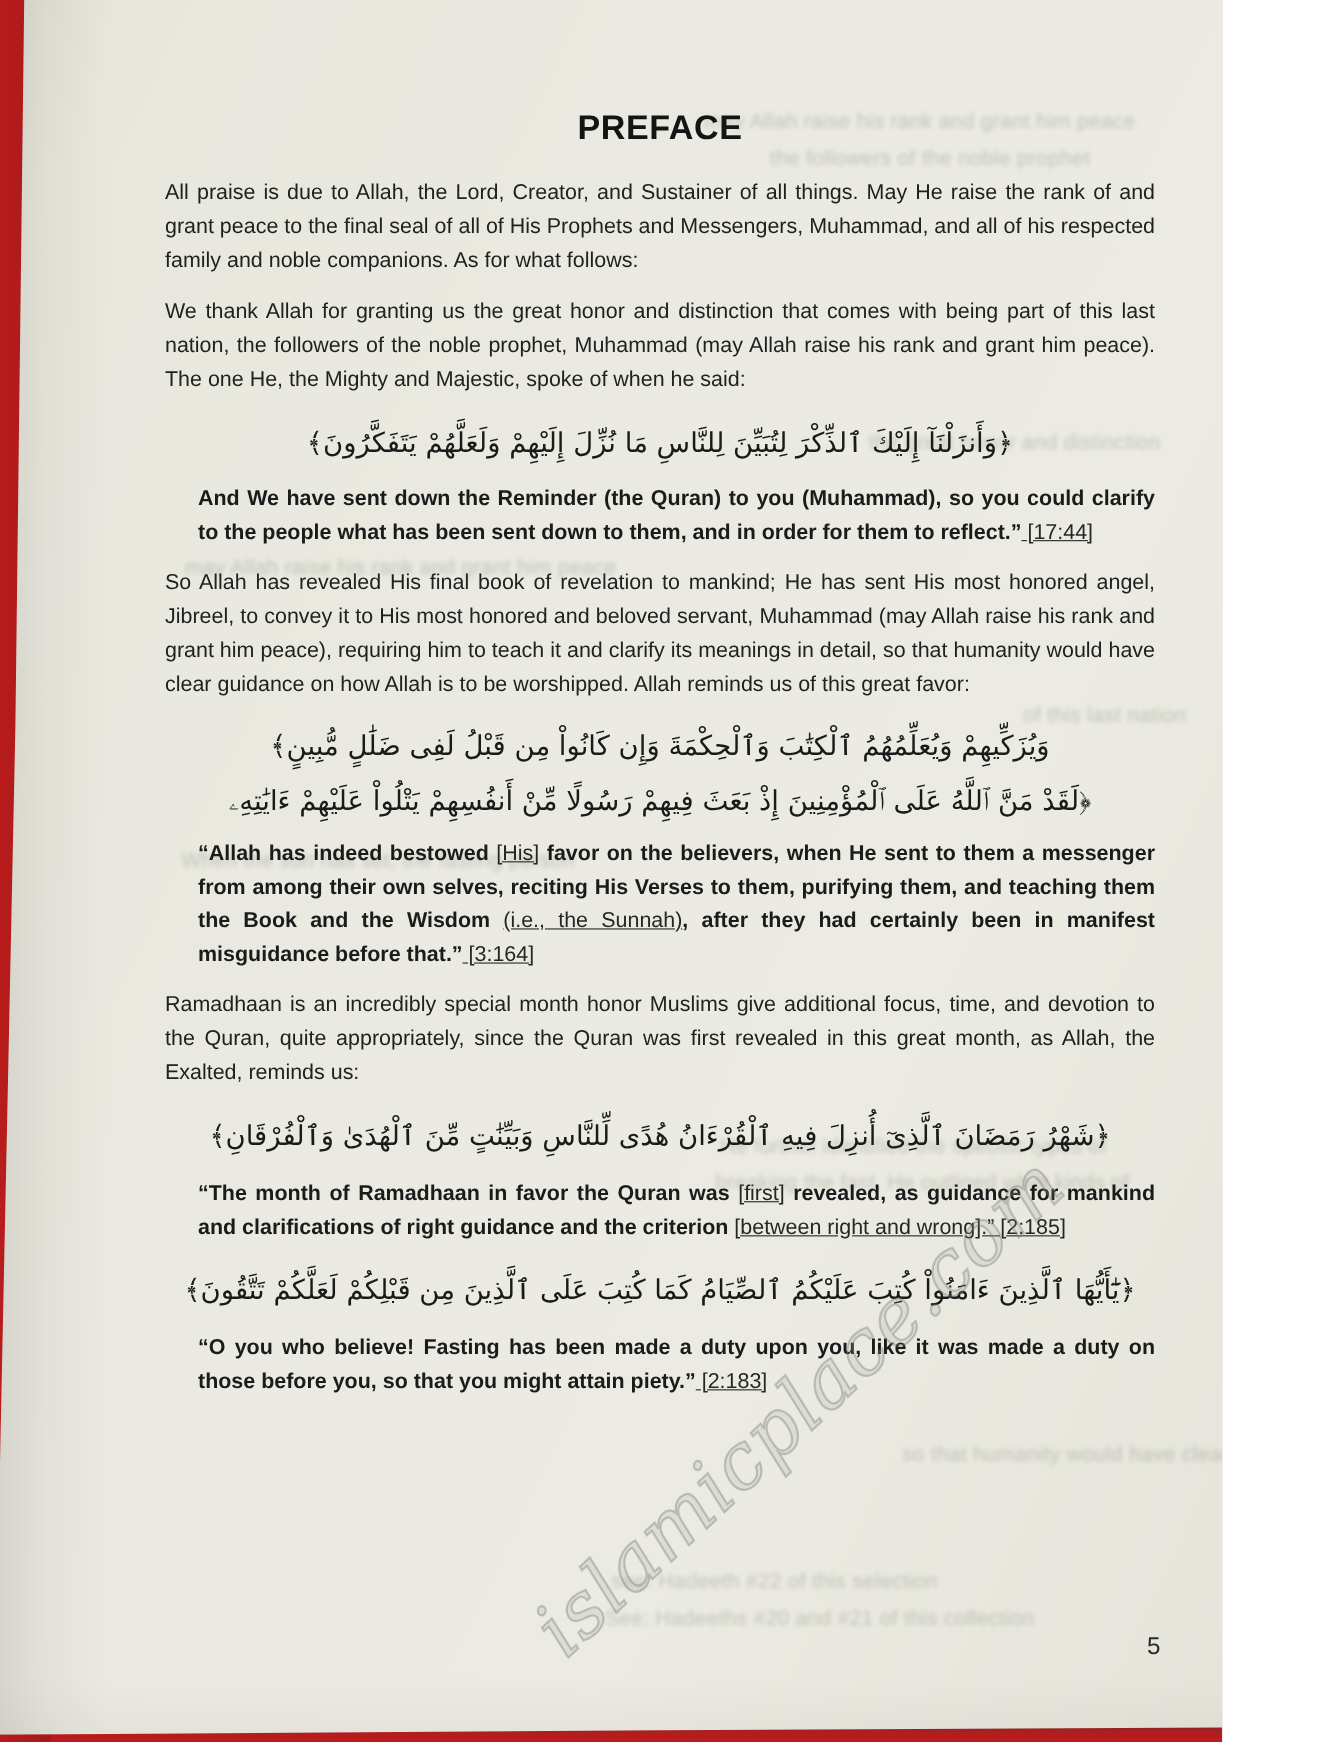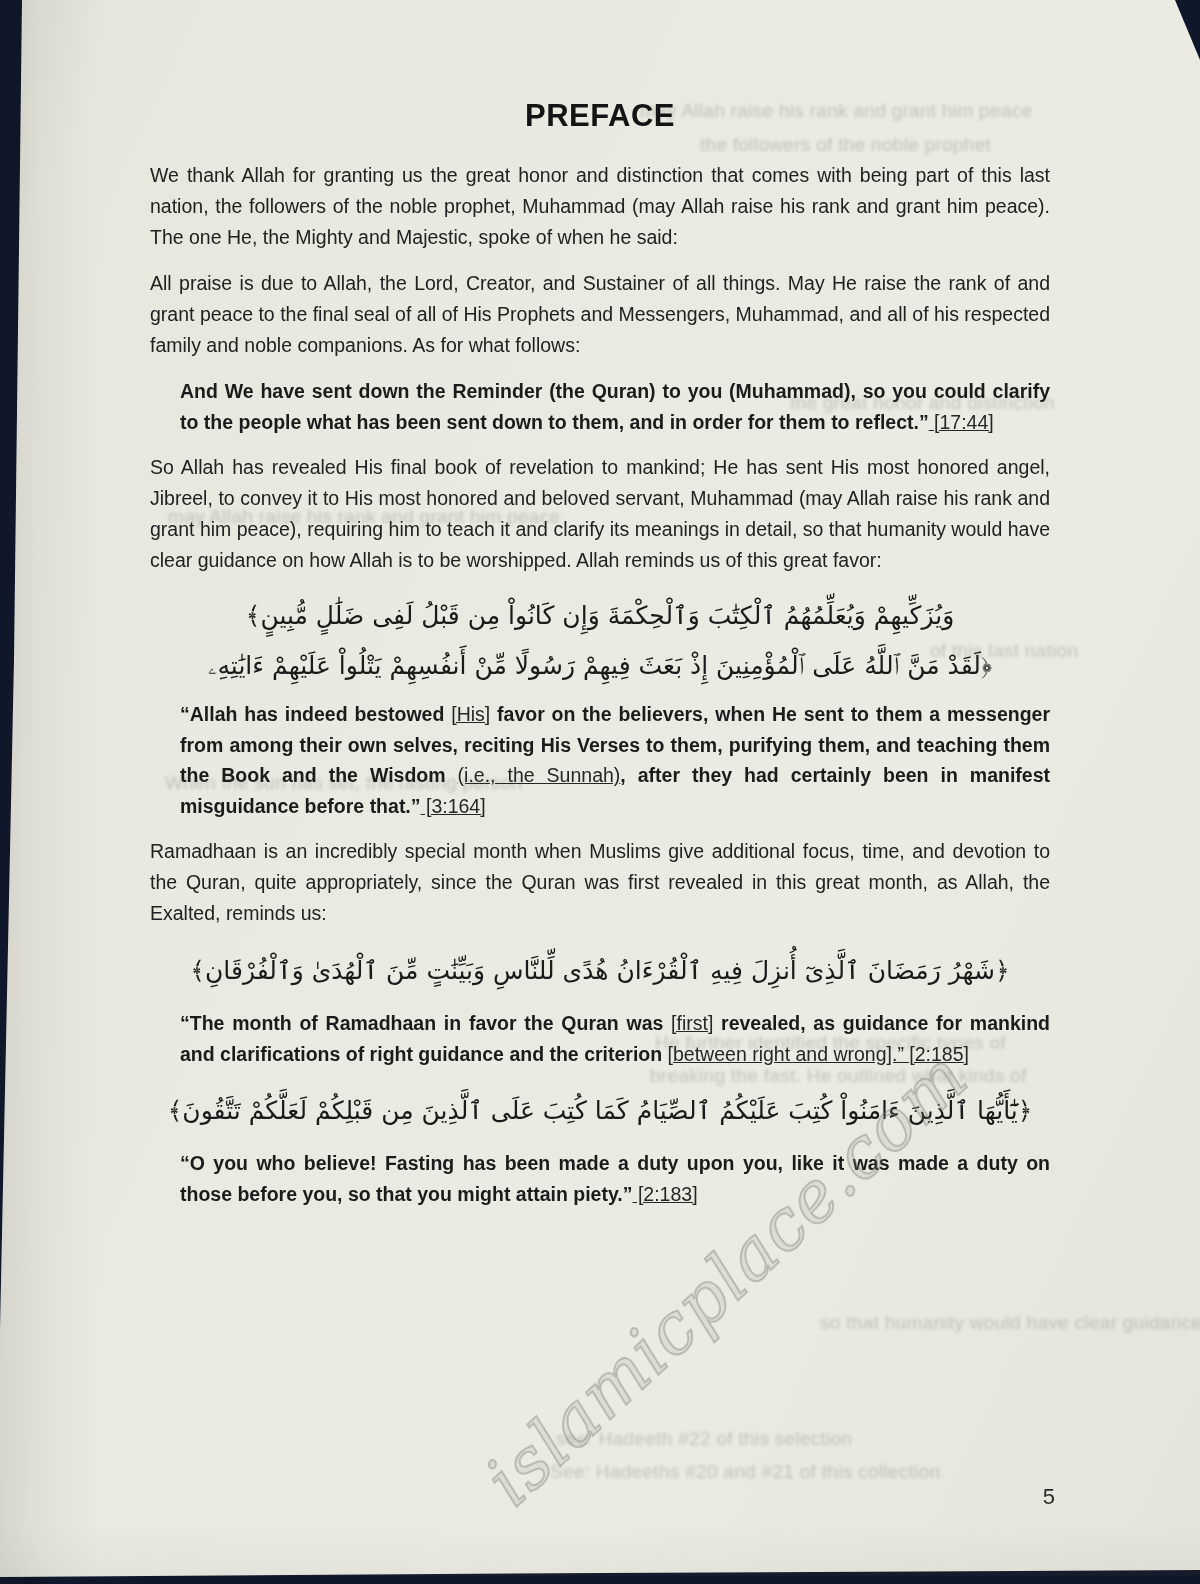--- a/index.html
+++ b/index.html
@@ -1,18 +1,18 @@
 <!DOCTYPE html>
 <html><head>
 <meta charset="utf-8">
 <style>
   html,body{margin:0;padding:0;background:#ffffff;}
   .photo{
-    position:relative;width:1200px;height:1584px;overflow:hidden;
-    background:#0f172a;
+    position:relative;width:1111px;height:1584px;overflow:hidden;
+    background:#b91c1c;
     font-family:"Liberation Sans",sans-serif;
   }
   
   .backdrop-shadow{
     position:absolute;left:0;top:0;width:46px;height:100%;
     background:linear-gradient(to right, rgba(0,0,0,0) 0%, rgba(0,0,0,0.07) 55%, rgba(0,0,0,0.10) 100%);
     z-index:0;
   }
   .bottom-shadow{
     position:absolute;left:0;top:1568px;width:100%;height:10px;
@@ -95,34 +95,35 @@
       <span class="ghost" style="top:1032px;left:655px;">He further identified the specific types of</span>
       <span class="ghost" style="top:1065px;left:650px;">breaking the fast. He outlined what kinds of</span>
       <span class="ghost" style="top:1312px;left:820px;">so that humanity would have clear guidance</span>
       <span class="ghost" style="top:1428px;left:556px;">see: Hadeeth #22 of this selection</span>
       <span class="ghost" style="top:1461px;left:550px;">See: Hadeeths #20 and #21 of this collection</span>
     </div>
 
     <div class="content">
       <h1 class="doc-title">PREFACE</h1>
 
+      <p class="body-par">All praise is due to Allah, the Lord, Creator, and Sustainer of all things. May He raise the rank of and grant peace to the final seal of all of His Prophets and Messengers, Muhammad, and all of his respected family and noble companions. As for what follows:</p>
       <p class="body-par">We thank Allah for granting us the great honor and distinction that comes with being part of this last nation, the followers of the noble prophet, Muhammad (may Allah raise his rank and grant him peace). The one He, the Mighty and Majestic, spoke of when he said:</p>
-      <p class="body-par">All praise is due to Allah, the Lord, Creator, and Sustainer of all things. May He raise the rank of and grant peace to the final seal of all of His Prophets and Messengers, Muhammad, and all of his respected family and noble companions. As for what follows:</p>
 
+      <div class="verse v1">﴿وَأَنزَلْنَآ إِلَيْكَ ٱلذِّكْرَ لِتُبَيِّنَ لِلنَّاسِ مَا نُزِّلَ إِلَيْهِمْ وَلَعَلَّهُمْ يَتَفَكَّرُونَ﴾</div>
       <p class="trans"><span class="seg-b">And We have sent down the Reminder (the Quran) to you (Muhammad), so you could clarify to the people what has been sent down to them, and in order for them to reflect.”</span><span class="seg-r"> [17:44]</span></p>
 
       <p class="body-par">So Allah has revealed His final book of revelation to mankind; He has sent His most honored angel, Jibreel, to convey it to His most honored and beloved servant, Muhammad (may Allah raise his rank and grant him peace), requiring him to teach it and clarify its meanings in detail, so that humanity would have clear guidance on how Allah is to be worshipped. Allah reminds us of this great favor:</p>
 
       <div class="verse two-line v2">
         <div class="vline">وَيُزَكِّيهِمْ وَيُعَلِّمُهُمُ ٱلْكِتَٰبَ وَٱلْحِكْمَةَ وَإِن كَانُواْ مِن قَبْلُ لَفِى ضَلَٰلٍ مُّبِينٍ﴾</div>
         <div class="vline">﴿لَقَدْ مَنَّ ٱللَّهُ عَلَى ٱلْمُؤْمِنِينَ إِذْ بَعَثَ فِيهِمْ رَسُولًا مِّنْ أَنفُسِهِمْ يَتْلُواْ عَلَيْهِمْ ءَايَٰتِهِۦ</div>
       </div>
       <p class="trans"><span class="seg-b">“Allah has indeed bestowed </span><span class="seg-r">[His]</span><span class="seg-b"> favor on the believers, when He sent to them a messenger from among their own selves, reciting His Verses to them, purifying them, and teaching them the Book and the Wisdom </span><span class="seg-r">(i.e., the Sunnah)</span><span class="seg-b">, after they had certainly been in manifest misguidance before that.”</span><span class="seg-r"> [3:164]</span></p>
 
-      <p class="body-par">Ramadhaan is an incredibly special month when Muslims give additional focus, time, and devotion to the Quran, quite appropriately, since the Quran was first revealed in this great month, as Allah, the Exalted, reminds us:</p>
+      <p class="body-par">Ramadhaan is an incredibly special month honor Muslims give additional focus, time, and devotion to the Quran, quite appropriately, since the Quran was first revealed in this great month, as Allah, the Exalted, reminds us:</p>
 
       <div class="verse v3">﴿شَهْرُ رَمَضَانَ ٱلَّذِىٓ أُنزِلَ فِيهِ ٱلْقُرْءَانُ هُدًى لِّلنَّاسِ وَبَيِّنَٰتٍ مِّنَ ٱلْهُدَىٰ وَٱلْفُرْقَانِ﴾</div>
       <p class="trans"><span class="seg-b">“The month of Ramadhaan in favor the Quran was </span><span class="seg-r">[first]</span><span class="seg-b"> revealed, as guidance for mankind and clarifications of right guidance and the criterion </span><span class="seg-r">[between right and wrong].”</span><span class="seg-r"> [2:185]</span></p>
 
 
       <div class="verse v4">﴿يَٰٓأَيُّهَا ٱلَّذِينَ ءَامَنُواْ كُتِبَ عَلَيْكُمُ ٱلصِّيَامُ كَمَا كُتِبَ عَلَى ٱلَّذِينَ مِن قَبْلِكُمْ لَعَلَّكُمْ تَتَّقُونَ﴾</div>
       <p class="trans"><span class="seg-b">“O you who believe! Fasting has been made a duty upon you, like it was made a duty on those before you, so that you might attain piety.”</span><span class="seg-r"> [2:183]</span></p>
     </div>
 
     <div class="page-number">5</div>

